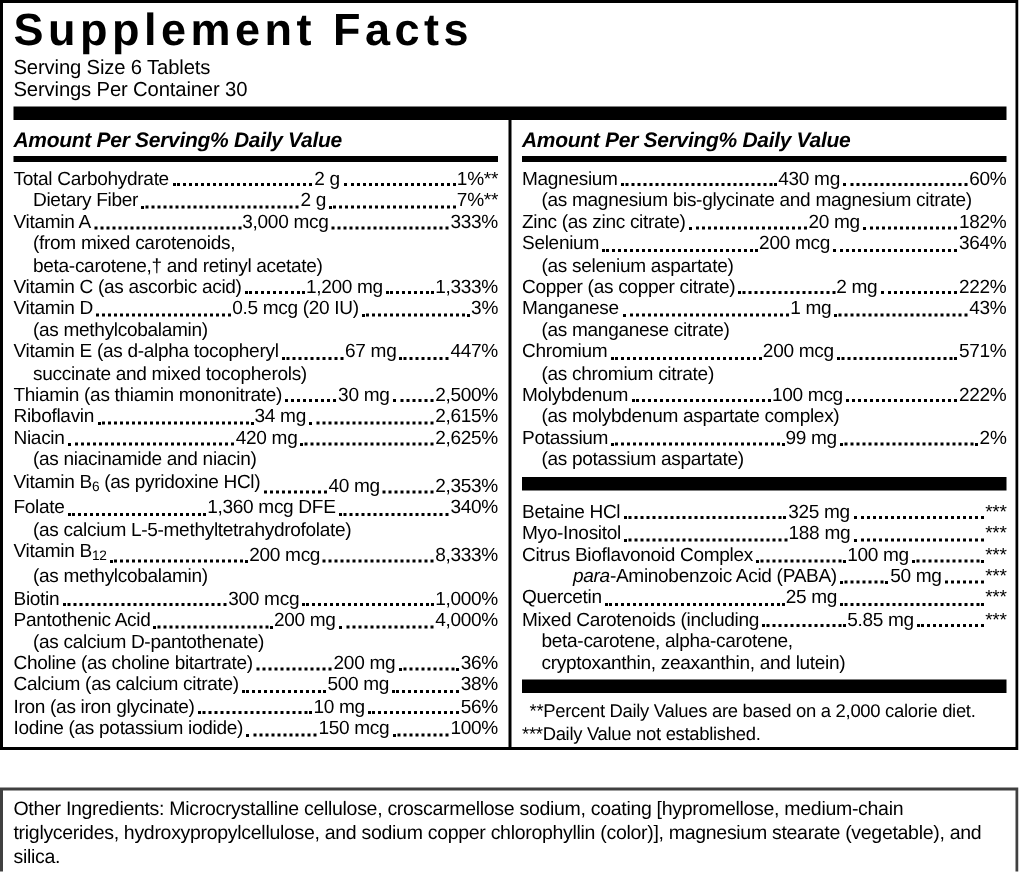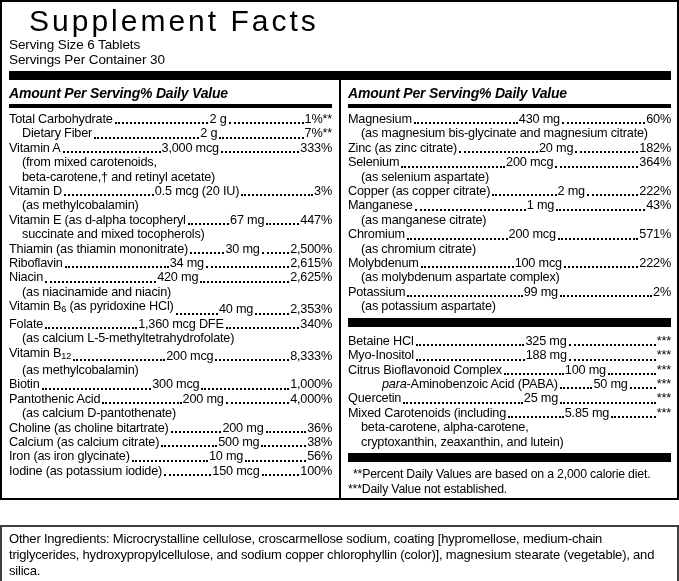--- a/index.html
+++ b/index.html
@@ -9,22 +9,22 @@
     font-family:"Liberation Sans", sans-serif; color:#000;
   }
   .label { width:679px; height:581px; }
 
   .panel {
     height:500px; border:2px solid #000;
     padding:3px 6px 0 7px;
     display:flex; flex-direction:column;
   }
   .title {
-    font-size:30px; font-weight:normal; letter-spacing:3px;
-    line-height:32px; white-space:nowrap;margin-left:20px;
+    font-size:30px; font-weight:bold; letter-spacing:3px;
+    line-height:32px; white-space:nowrap;
   }
   .serving-line { font-size:13.5px; line-height:15px; letter-spacing:-0.1px; }
   .bar-full { height:9px; background:#000; margin-top:4px; }
 
   .cols { display:flex; flex:1; }
   .col { flex:1; display:flex; flex-direction:column; min-width:0; }
   .col-left { padding-right:7px; border-right:2px solid #000; }
   .col-right { padding-left:7px; }
 
   .col-header {
@@ -100,20 +100,27 @@
             </div>
             <div class="row">
               <span class="name"><span>Vitamin A</span></span>
               <span class="leader"></span>
               <span class="amount">3,000 mcg</span>
               <span class="leader leader2"></span>
               <span class="dv">333%</span>
             </div>
             <div class="subline">(from mixed carotenoids,</div>
             <div class="subline">beta-carotene,† and retinyl acetate)</div>
+            <div class="row">
+              <span class="name"><span>Vitamin C (as ascorbic acid)</span></span>
+              <span class="leader"></span>
+              <span class="amount">1,200 mg</span>
+              <span class="leader leader2"></span>
+              <span class="dv">1,333%</span>
+            </div>
             <div class="row">
               <span class="name"><span>Vitamin D</span></span>
               <span class="leader"></span>
               <span class="amount">0.5 mcg (20 IU)</span>
               <span class="leader leader2"></span>
               <span class="dv">3%</span>
             </div>
             <div class="subline">(as methylcobalamin)</div>
             <div class="row">
               <span class="name"><span>Vitamin E (as d-alpha tocopheryl</span></span>

